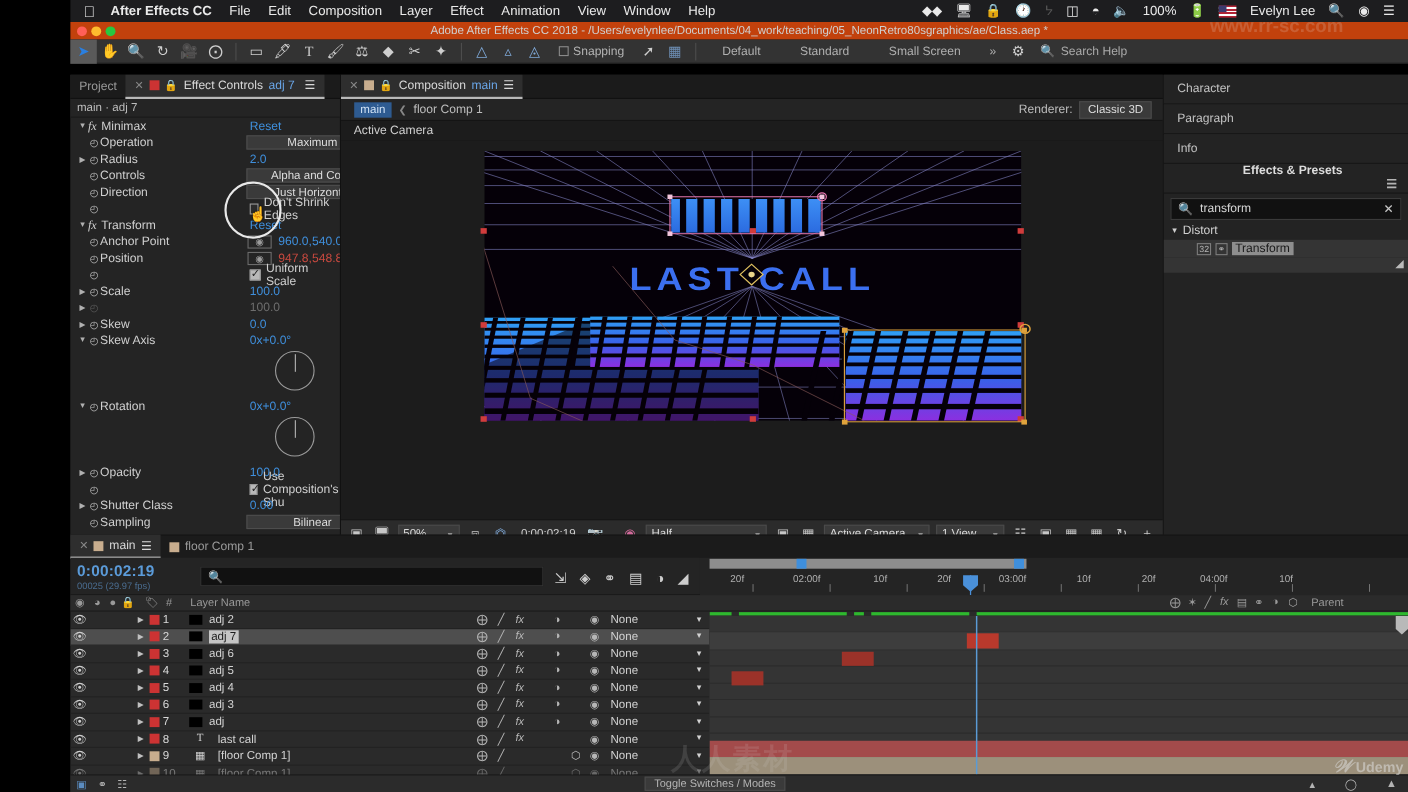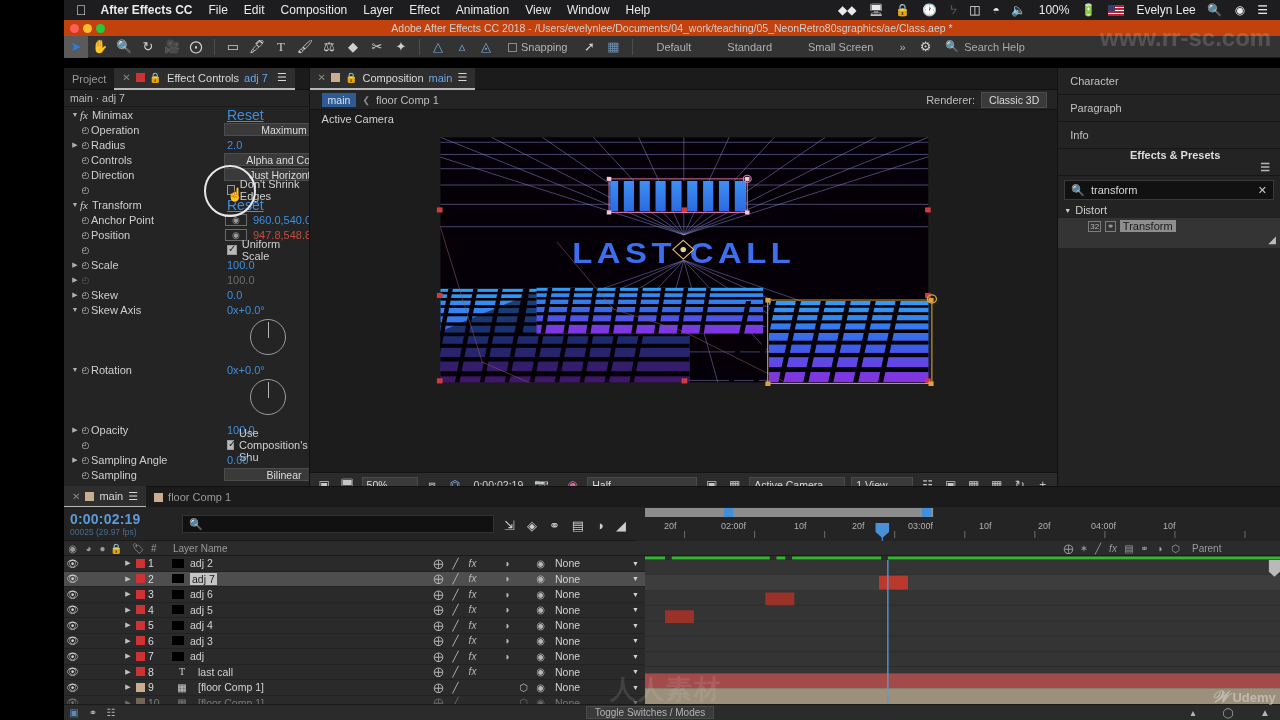--- a/index.html
+++ b/index.html
@@ -59,21 +59,21 @@
   #ec-body { position:relative; height:calc(100% - 39px); overflow:hidden; }
   .ecrow { height:15px; display:flex; align-items:center; padding-left:6px; position:relative; font-size:11px; }
   .ecrow.hdr { color:#d6d6d6; }
   .tri { width:10px; text-align:center; font-size:7px; color:#b0b0b0; }
   .sw { width:11px; text-align:center; color:#bdbdbd; font-size:9px; }
   .fx { font-style:italic; font-family:"Liberation Serif", serif; color:#d0d0d0; margin-right:4px; font-size:11px;}
   .ecname { color:#cfcfcf; }
   .ecval { position:absolute; left:163px; color:#3f8fdc; font-size:11px; }
   .ecval.red { color:#c8493f; }
   .ecval.dim { color:#6d6d6d; }
-  .reset { position:absolute; left:163px; color:#3f8fdc; text-decoration:underline; font-size:14px; }
+  .reset { position:absolute; left:163px; color:#3f8fdc; font-size:11px; }
   .ecsel { position:absolute; left:160px; top:1px; width:120px; height:13px; background:#3a3a3a;
            border:1px solid #4d4d4d; color:#dcdcdc; font-size:10.5px; display:flex; align-items:center;
            justify-content:center; }
   .eccheck { position:absolute; left:163px; display:flex; align-items:center; gap:5px; color:#d0d0d0; font-size:11px;}
   .cbox { width:10px; height:10px; border:1px solid #9a9a9a; background:#2b2b2b; display:inline-block; }
   .cbox.on { background:#b9b9b9; position:relative; }
   .cbox.on:after { content:"✓"; position:absolute; left:0px; top:-3px; font-size:10px; color:#232323;}
   .ptbox { position:absolute; left:161px; width:22px; height:12px; border:1px solid #6b6b6b;
            display:flex; align-items:center; justify-content:center; color:#9a9a9a; font-size:9px; }
   .ecval.withbox { left:189px; }
@@ -397,21 +397,21 @@
             <span class="sw">◴</span>
           <span class="eccheck">
             <span class="cbox on"></span>
             <span>Use Composition's Shu</span>
           </span>
         </div>
 
         <div class="ecrow">
           <span class="tri">▶</span>
           <span class="sw">◴</span>
-          <span class="ecname">Sampling Angle</span>
+          <span class="ecname">Shutter Class</span>
           <span class="ecval">0.00</span>
         </div>
 
         <div class="ecrow">
           <span class="tri"></span>
             <span class="sw">◴</span>
           <span class="ecname">Sampling</span>
           <span class="ecsel">
             <span>Bilinear</span>
 
@@ -1117,15 +1117,15 @@
       <span style="width:44px;text-align:center">◯</span>
       <span style="width:30px;text-align:center">▲</span>
     </div>
   </div>
 
   <div class="wm" style="left:610px;top:672px;font-size:26px;letter-spacing:2px">人人素材</div>
   <div class="wm" style="left:1212px;top:688px;font-size:13px;color:rgba(220,220,220,0.55)">
     <span style="font-family:'Liberation Serif',serif;font-style:italic;font-size:16px">𝒲</span>
     <span>Udemy</span>
   </div>
-  <div class="wm" style="left:1100px;top:24px;font-size:24px;color:rgba(235,235,235,0.18)">www.rr-sc.com</div>
+  <div class="wm" style="left:1100px;top:14px;font-size:17px;color:rgba(235,235,235,0.18)">www.rr-sc.com</div>
 
 </div>
 
 </body></html>

